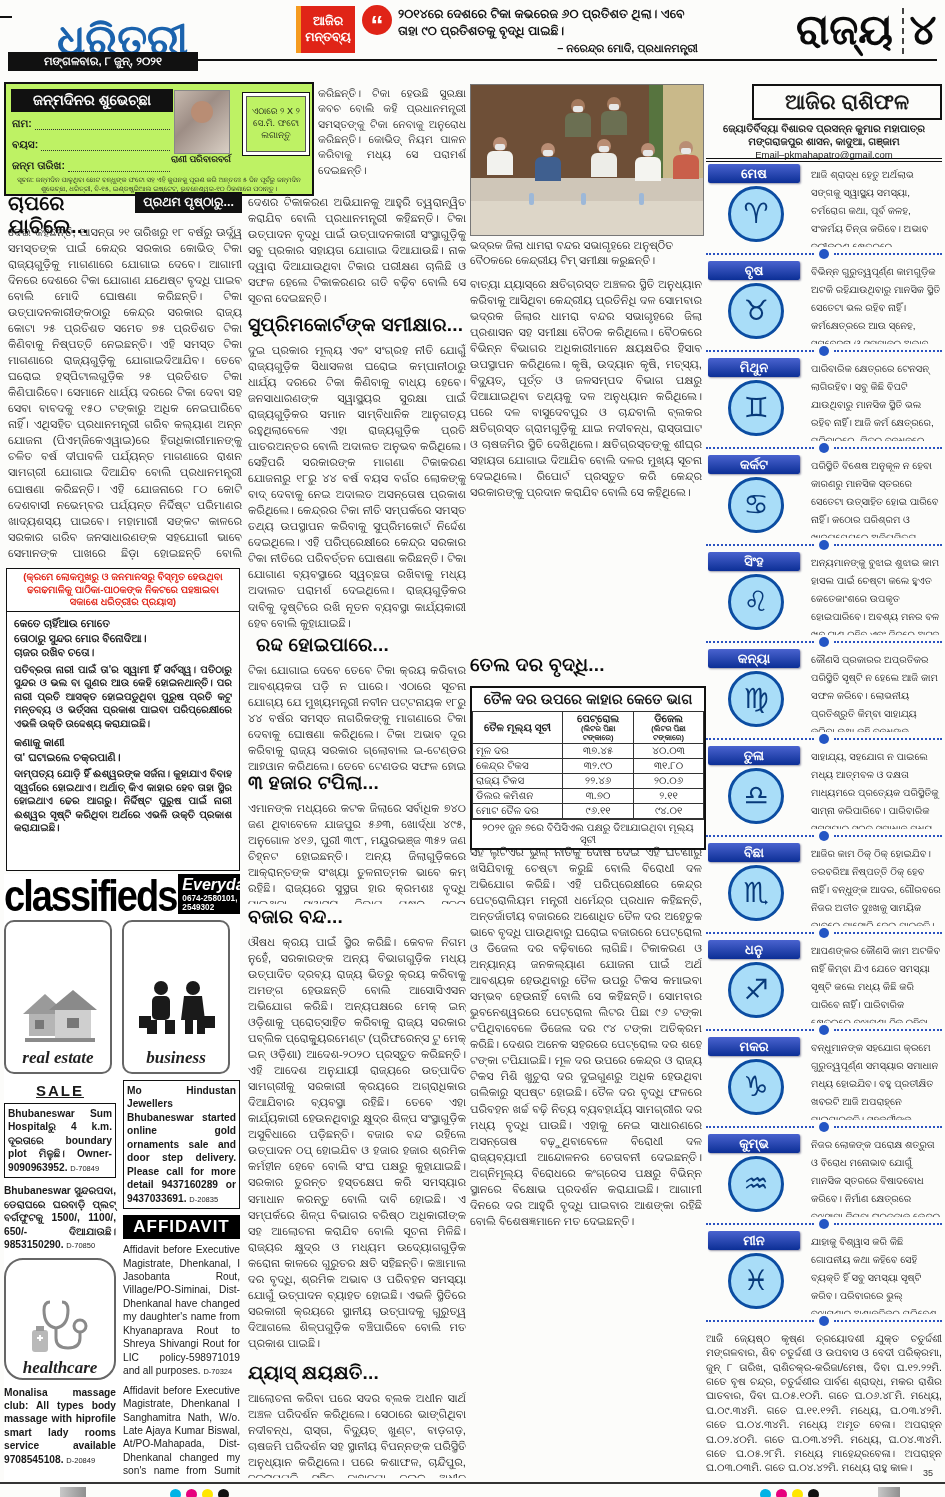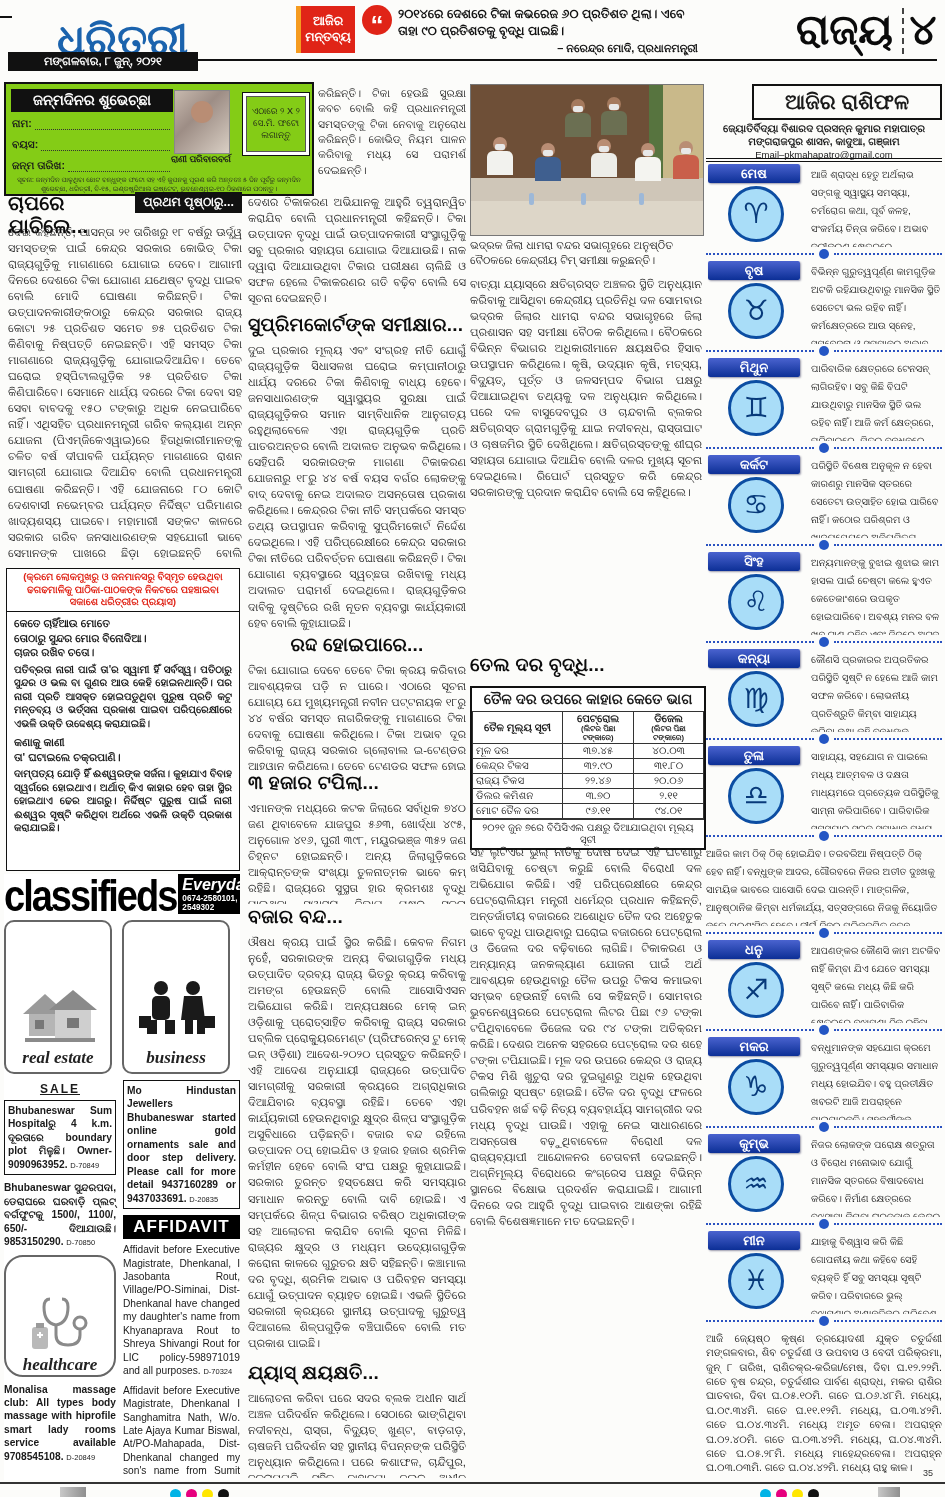--- a/index.html
+++ b/index.html
@@ -22,21 +22,21 @@
           font-weight:bold;font-size:12.5px;line-height:1.25;}
   .q-circle{left:362px;top:5px;width:30px;height:30px;border-radius:50%;background:#e02417;
             color:#fff;font-size:26px;font-weight:bold;text-align:center;line-height:40px;}
   .q-wrap{left:398px;top:6px;width:300px;}
   .q-text{font-size:12.5px;font-weight:bold;line-height:1.35;color:#111;}
   .q-attr{font-size:11px;font-weight:bold;text-align:right;margin-top:2px;color:#111;}
   .sec-name{left:775px;top:6px;width:118px;font-size:42px;font-weight:bold;text-align:right;color:#0a0a0a;}
   .sec-div{left:902px;top:8px;height:46px;border-left:2px dashed #444;}
   .sec-num{left:905px;top:6px;width:36px;font-size:42px;font-weight:bold;text-align:center;color:#0a0a0a;}
   
-  .bday{left:4px;top:82px;width:306px;height:110px;border:2px solid #111;background:#84cc16;}
+  .bday{left:4px;top:82px;width:306px;height:110px;border:2px solid #111;background:#bef264;}
   .bd-title{position:absolute;left:5px;top:5px;width:158px;background:#111;color:#fff;
             font-size:14.5px;font-weight:bold;text-align:center;padding:3px 2px;}
   .bd-fields{position:absolute;left:6px;top:33px;width:158px;font-size:10.5px;font-weight:bold;}
   .bd-field{display:flex;align-items:flex-end;margin-bottom:8px;}
   .bd-field .lead{flex:1;border-bottom:1.5px dotted #333;height:10px;margin-left:3px;}
   .bd-photo{position:absolute;left:168px;top:6px;width:54px;height:62px;
             background:linear-gradient(135deg,#c7b9ae 0%,#9d8d85 40%,#d9cfc4 100%);border:1px solid #888;}
   .bd-photo::after{content:"";position:absolute;left:16px;top:10px;width:22px;height:22px;border-radius:50%;
             background:#b98d74;}
   .bd-cap{position:absolute;left:158px;top:70px;width:74px;font-size:9px;font-weight:bold;text-align:center;line-height:1.2;}
@@ -62,21 +62,21 @@
   .cls-right{background:#000;color:#fff;margin-left:2px;padding:2px 4px;width:84px;}
   .cls-every{font-style:italic;font-weight:bold;font-size:16px;}
   .cls-phones{font-size:8.2px;font-weight:bold;}
   .cls-cats{display:flex;gap:10px;margin-top:6px;}
   .cat-box{width:104px;height:146px;border:2px solid #666;border-radius:10px;display:flex;flex-direction:column;
            align-items:center;justify-content:flex-end;padding-bottom:4px;background:#fff;}
   .cat-label{font-family:"Liberation Serif","DejaVu Serif",serif;font-style:italic;font-weight:bold;font-size:17px;color:#222;}
   .cls-cols{display:flex;gap:7px;margin-top:6px;}
   .cls-colL{width:112px;}
   .cls-colR{width:117px;}
-  .sale-h{font-size:12px;font-weight:bold;text-align:center;text-decoration:underline;letter-spacing:2px;margin:2px 0 4px;}
+  .sale-h{font-size:15px;font-weight:bold;text-align:center;text-decoration:underline;letter-spacing:2px;margin:2px 0 4px;}
   .ad{font-size:10.2px;font-weight:bold;line-height:1.32;text-align:justify;margin-bottom:6px;}
   .ad .adid{font-weight:normal;font-size:7.5px;}
   .ad-box{border:1.5px solid #111;padding:3px;}
   .aff-bar{background:#000;color:#fff;font-size:17px;font-weight:900;text-align:center;letter-spacing:1px;padding:2px 0;margin:4px 0;}
   .hc-box{border:2px solid #666;border-radius:19px;height:118px;display:flex;flex-direction:column;align-items:center;
           justify-content:flex-end;margin:4px 0 6px;}
   
   .photo{left:470px;top:84px;width:232px;height:150px;border:1px solid #777;overflow:hidden;
          background:linear-gradient(180deg,#6e4f37 0 62%,#cfc6b8 62% 100%);}
   .photo .wall{position:absolute;right:0;top:0;width:46px;height:62%;background:#c9b98a;}
@@ -264,21 +264,21 @@
         <div class="ad" style="font-weight:normal;"><span>Affidavit before Executive Magistrate, Dhenkanal, I Jasobanta Rout, Village/PO-Siminai, Dist-Dhenkanal have changed my daughter's name from Khyanaprava Rout to Shreya Shivangi Rout for LIC policy-598971019 and all purposes.</span> <span class="adid">D-70324</span></div>
         <div class="ad" style="font-weight:normal;"><span>Affidavit before Executive Magistrate, Dhenkanal I Sanghamitra Nath, W/o. Late Ajaya Kumar Biswal, At/PO-Mahapada, Dist-Dhenkanal changed my son's name from Sumit Biswal to Abhisek Biswal for LIC policy-589993280 and all purposes.</span> </div>
       </div>
     </div>
 
   </div>
 
   <div class="abs just" style="left:248px;top:194px;width:218px;height:120px;">ଦେଶର ଟିକାକରଣ ଅଭିଯାନକୁ ଆହୁରି ତ୍ୱରାନ୍ୱିତ କରାଯିବ ବୋଲି ପ୍ରଧାନମନ୍ତ୍ରୀ କହିଛନ୍ତି। ଟିକା ଉତ୍ପାଦନ ବୃଦ୍ଧି ପାଇଁ ଉତ୍ପାଦନକାରୀ ସଂସ୍ଥାଗୁଡ଼ିକୁ ସବୁ ପ୍ରକାର ସହାୟତା ଯୋଗାଇ ଦିଆଯାଉଛି। ନାକ ଦ୍ୱାରା ଦିଆଯାଉଥିବା ଟିକାର ପରୀକ୍ଷଣ ଚାଲିଛି ଓ ସଫଳ ହେଲେ ଟିକାକରଣର ଗତି ବଢ଼ିବ ବୋଲି ସେ ସୂଚନା ଦେଇଛନ୍ତି।</div>
   <div class="abs headline" style="left:248px;top:314px;width:218px;">ସୁପ୍ରିମକୋର୍ଟଙ୍କ ସମୀକ୍ଷାର...</div>
   <div class="abs just" style="left:248px;top:342px;width:218px;height:290px;">ଦୁଇ ପ୍ରକାର ମୂଲ୍ୟ ଏବଂ ସଂଗ୍ରହ ନୀତି ଯୋଗୁଁ ରାଜ୍ୟଗୁଡ଼ିକ ସିଧାସଳଖ ଘରୋଇ କମ୍ପାନୀଠାରୁ ଧାର୍ଯ୍ୟ ଦରରେ ଟିକା କିଣିବାକୁ ବାଧ୍ୟ ହେବେ। ଜନସାଧାରଣଙ୍କ ସ୍ୱାସ୍ଥ୍ୟର ସୁରକ୍ଷା ପାଇଁ ରାଜ୍ୟଗୁଡ଼ିକର ସମାନ ସାମ୍ବିଧାନିକ ଆନୁଗତ୍ୟ ରହୁଥିଲାବେଳେ ଏହା ରାଜ୍ୟଗୁଡ଼ିକ ପ୍ରତି ପାତରଅନ୍ତର ବୋଲି ଅଦାଲତ ଅନୁଭବ କରିଥିଲେ। ସେହିପରି ସରକାରଙ୍କ ମାଗଣା ଟିକାକରଣ ଯୋଜନାରୁ ୧୮ରୁ ୪୪ ବର୍ଷ ବୟସ ବର୍ଗର ଲୋକଙ୍କୁ ବାଦ୍ ଦେବାକୁ ନେଇ ଅଦାଲତ ଅସନ୍ତୋଷ ପ୍ରକାଶ କରିଥିଲେ। କେନ୍ଦ୍ରର ଟିକା ନୀତି ସମ୍ପର୍କରେ ସମସ୍ତ ତଥ୍ୟ ଉପସ୍ଥାପନ କରିବାକୁ ସୁପ୍ରିମକୋର୍ଟ ନିର୍ଦ୍ଦେଶ ଦେଇଥିଲେ। ଏହି ପରିପ୍ରେକ୍ଷୀରେ କେନ୍ଦ୍ର ସରକାର ଟିକା ନୀତିରେ ପରିବର୍ତ୍ତନ ଘୋଷଣା କରିଛନ୍ତି। ଟିକା ଯୋଗାଣ ବ୍ୟବସ୍ଥାରେ ସ୍ୱଚ୍ଛତା ରଖିବାକୁ ମଧ୍ୟ ଅଦାଲତ ପରାମର୍ଶ ଦେଇଥିଲେ। ରାଜ୍ୟଗୁଡ଼ିକର ଦାବିକୁ ଦୃଷ୍ଟିରେ ରଖି ନୂତନ ବ୍ୟବସ୍ଥା କାର୍ଯ୍ୟକାରୀ ହେବ ବୋଲି କୁହାଯାଇଛି।</div>
-  <div class="abs headline" style="left:248px;top:634px;width:218px;text-align:center;">ରଦ୍ଦ ହୋଇପାରେ...</div>
+  <div class="abs headline" style="left:256px;top:634px;width:218px;">ରଦ୍ଦ ହୋଇପାରେ...</div>
   <div class="abs just" style="left:248px;top:662px;width:218px;height:108px;">ଟିକା ଯୋଗାଇ ଦେବେ ତେବେ ଟିକା କ୍ରୟ କରିବାର ଆବଶ୍ୟକତା ପଡ଼ି ନ ପାରେ। ଏଠାରେ ସୂଚନା ଯୋଗ୍ୟ ଯେ ମୁଖ୍ୟମନ୍ତ୍ରୀ ନବୀନ ପଟ୍ଟନାୟକ ୧୮ରୁ ୪୪ ବର୍ଷର ସମସ୍ତ ନାଗରିକଙ୍କୁ ମାଗଣାରେ ଟିକା ଦେବାକୁ ଘୋଷଣା କରିଥିଲେ। ଟିକା ଅଭାବ ଦୂର କରିବାକୁ ରାଜ୍ୟ ସରକାର ଗ୍ଲୋବାଲ ଇ-ଟେଣ୍ଡର ଆହ୍ୱାନ କରିଥିଲେ। ତେବେ ଟେଣ୍ଡର ସଫଳ ହୋଇ ନ ଥିଲା। ଏଥିରେ କେତେକ ସଂଶୋଧନ କରିବା ପରେ ୨ଟି ସଂସ୍ଥା ବିଡ୍ ଦାଖଲ କରିଥିବା ସ୍ୱାସ୍ଥ୍ୟ ବିଭାଗ ପକ୍ଷରୁ ସୂଚନା ଦିଆଯାଇଛି। ଏହାର ଫାଇନାନ୍ସିଆଲ ବିଡ୍ ଆସନ୍ତା ୯ ତାରିଖରେ ଖୋଲାଯିବାର ଅଛି।</div>
   <div class="abs headline" style="left:248px;top:772px;width:218px;">୩ ହଜାର ଟପିଲା...</div>
   <div class="abs just" style="left:248px;top:800px;width:218px;height:104px;">ଏମାନଙ୍କ ମଧ୍ୟରେ କଟକ ଜିଲାରେ ସର୍ବାଧିକ ୭୪୦ ଜଣ ଥିବାବେଳେ ଯାଜପୁର ୫୬୩, ଖୋର୍ଦ୍ଧା ୪୯୫, ଅନୁଗୋଳ ୪୧୬, ପୁରୀ ୩୯୮, ମୟୂରଭଞ୍ଜ ୩୫୨ ଜଣ ଚିହ୍ନଟ ହୋଇଛନ୍ତି। ଅନ୍ୟ ଜିଲାଗୁଡ଼ିକରେ ଆକ୍ରାନ୍ତଙ୍କ ସଂଖ୍ୟା ତୁଳନାତ୍ମକ ଭାବେ କମ୍ ରହିଛି। ରାଜ୍ୟରେ ସୁସ୍ଥତା ହାର କ୍ରମଶଃ ବୃଦ୍ଧି ପାଉଥିବା ସ୍ୱାସ୍ଥ୍ୟ ବିଭାଗ ପକ୍ଷରୁ ସୂଚନା ଦିଆଯାଇଛି।</div>
   <div class="abs headline" style="left:248px;top:906px;width:218px;">ବଜାର ବନ୍ଦ...</div>
   <div class="abs just" style="left:248px;top:934px;width:218px;height:426px;">ଔଷଧ କ୍ରୟ ପାଇଁ ସ୍ଥିର କରିଛି। କେବଳ ନିଗମ ନୁହେଁ, ସରକାରଙ୍କ ଅନ୍ୟ ବିଭାଗଗୁଡ଼ିକ ମଧ୍ୟ ଉତ୍ପାଦିତ ଦ୍ରବ୍ୟ ରାଜ୍ୟ ଭିତରୁ କ୍ରୟ କରିବାକୁ ଅମଙ୍ଗ ହେଉଛନ୍ତି ବୋଲି ଆସୋସିଏସନ ଅଭିଯୋଗ କରିଛି। ଅନ୍ୟପକ୍ଷରେ ମେକ୍ ଇନ୍ ଓଡ଼ିଶାକୁ ପ୍ରୋତ୍ସାହିତ କରିବାକୁ ରାଜ୍ୟ ସରକାର ପବ୍ଲିକ ପ୍ରୋକ୍ୟୁରମେଣ୍ଟ (ପ୍ରିଫରେନ୍ସ ଟୁ ମେକ୍ ଇନ୍ ଓଡ଼ିଶା) ଆଦେଶ-୨୦୨୦ ପ୍ରସ୍ତୁତ କରିଛନ୍ତି। ଏହି ଆଦେଶ ଅନୁଯାୟୀ ରାଜ୍ୟରେ ଉତ୍ପାଦିତ ସାମଗ୍ରୀକୁ ସରକାରୀ କ୍ରୟରେ ଅଗ୍ରାଧିକାର ଦିଆଯିବାର ବ୍ୟବସ୍ଥା ରହିଛି। ତେବେ ଏହା କାର୍ଯ୍ୟକାରୀ ହେଉନଥିବାରୁ କ୍ଷୁଦ୍ର ଶିଳ୍ପ ସଂସ୍ଥାଗୁଡ଼ିକ ଅସୁବିଧାରେ ପଡ଼ିଛନ୍ତି। ବଜାର ବନ୍ଦ ରହିଲେ ଉତ୍ପାଦନ ଠପ୍ ହୋଇଯିବ ଓ ହଜାର ହଜାର ଶ୍ରମିକ କର୍ମହୀନ ହେବେ ବୋଲି ସଂଘ ପକ୍ଷରୁ କୁହାଯାଇଛି। ସରକାର ତୁରନ୍ତ ହସ୍ତକ୍ଷେପ କରି ସମସ୍ୟାର ସମାଧାନ କରନ୍ତୁ ବୋଲି ଦାବି ହୋଇଛି। ଏ ସମ୍ପର୍କରେ ଶିଳ୍ପ ବିଭାଗର ବରିଷ୍ଠ ଅଧିକାରୀଙ୍କ ସହ ଆଲୋଚନା କରାଯିବ ବୋଲି ସୂଚନା ମିଳିଛି। ରାଜ୍ୟର କ୍ଷୁଦ୍ର ଓ ମଧ୍ୟମ ଉଦ୍ୟୋଗଗୁଡ଼ିକ କରୋନା କାଳରେ ଗୁରୁତର କ୍ଷତି ସହିଛନ୍ତି। କଞ୍ଚାମାଲ ଦର ବୃଦ୍ଧି, ଶ୍ରମିକ ଅଭାବ ଓ ପରିବହନ ସମସ୍ୟା ଯୋଗୁଁ ଉତ୍ପାଦନ ବ୍ୟାହତ ହୋଇଛି। ଏଭଳି ସ୍ଥିତିରେ ସରକାରୀ କ୍ରୟରେ ସ୍ଥାନୀୟ ଉତ୍ପାଦକୁ ଗୁରୁତ୍ୱ ଦିଆଗଲେ ଶିଳ୍ପଗୁଡ଼ିକ ବଞ୍ଚିପାରିବେ ବୋଲି ମତ ପ୍ରକାଶ ପାଇଛି।</div>
   <div class="abs headline" style="left:248px;top:1362px;width:218px;">ଯ୍ୟାସ୍ କ୍ଷୟକ୍ଷତି...</div>
   <div class="abs just" style="left:248px;top:1390px;width:218px;height:88px;">ଆଲୋଚନା କରିବା ପରେ ସଦର ବ୍ଲକ ଅଧୀନ ସାର୍ଥ ଅଞ୍ଚଳ ପରିଦର୍ଶନ କରିଥିଲେ। ସେଠାରେ ଭାଙ୍ଗିଥିବା ନଦୀବନ୍ଧ, ରାସ୍ତା, ବିଦ୍ୟୁତ୍ ଖୁଣ୍ଟ, ବାଡ଼ଗଡ଼, ଚାଷଜମି ପରିଦର୍ଶନ ସହ ସ୍ଥାନୀୟ ବିପନ୍ନଙ୍କ ପରିସ୍ଥିତି ଅନୁଧ୍ୟାନ କରିଥିଲେ। ପରେ କଶାଫଳ, ଚାନ୍ଦିପୁର, ବଳରାମଗଡ଼ି ସହିତ ବାହାନଗା ବ୍ଲକ ଅଧୀନ ଅନନ୍ତପୁର, ଗୋର ସମେତ କ୍ଷତିଗ୍ରସ୍ତ ବିଭିନ୍ନ ଅଞ୍ଚଳକୁ ଯାଇ ସ୍ଥିତି ପରଖିଥିଲେ। ଏହି ଟିମ୍‌ରେ ବରିଷ୍ଠ ଅଧିକାରୀଙ୍କ ସହ ଗ୍ରାମ୍ୟ ଉନ୍ନୟନ ମନ୍ତ୍ରଣାଳୟର ଅଧିକାରୀମାନେ ସାମିଲ ଥିଲେ।</div>
 
   <div class="abs photo">
     <div class="wall"></div>
@@ -442,21 +442,24 @@
     <div class="sign">
       <div class="sign-main"><div class="sign-head">
             <div class="sign-label">ତୁଳା</div>
             <div class="sign-circle">♎</div>
           </div><span class="sign-text">ସାହାଯ୍ୟ, ସହଯୋଗ ନ ପାଇଲେ ମଧ୍ୟ ଆତ୍ମବଳ ଓ ଦକ୍ଷତା ମାଧ୍ୟମରେ ପ୍ରତ୍ୟେକ ପରିସ୍ଥିତିକୁ ସାମ୍ନା କରିପାରିବେ। ପାରିବାରିକ ସମସ୍ୟାର ସରଳ ସମାଧାନ ମଧ୍ୟ ହୋଇଯିବ। କଚେରି ମାମଲାର ଶୁଣାଣି ବିଚାରରେ ଘଟିବାରୁ ଦୁଶ୍ଚିନ୍ତା ବଢ଼ି ଯାଇପାରେ। ଗବେଷଣା, ଅନୁସନ୍ଧାନ, କୃଷି, ବାଣିଜ୍ୟ ଓ ରାଜନୀତିରେ ଚେଷ୍ଟା ସଫଳ ହେବେ।</span></div>
       <div class="sep">
           <span class="dot"></span>
         </div>
     </div>
     <div class="sign">
-      <div class="sign-main"><span class="sign-text">ଆଜିର କାମ ଠିକ୍ ଠିକ୍ ହୋଇଯିବ। ତରବରିଆ ନିଷ୍ପତ୍ତି ଠିକ୍ ହେବ ନାହିଁ। ବନ୍ଧୁଙ୍କ ଆଦର, ଗୌରବରେ ନିଜର ଅତୀତ ଦୁଃଖକୁ ସାମୟିକ ଭାବରେ ପାସୋରି ଦେଇ ପାରନ୍ତି। ମାଙ୍ଗଳିକ, ଆନୁଷ୍ଠାନିକ କିମ୍ବା ଧର୍ମକାର୍ଯ୍ୟ, ସତ୍ସଙ୍ଗରେ ନିଜକୁ ନିୟୋଜିତ କଲେ ପ୍ରଶଂସିତ ହେବେ। ଦୀର୍ଘ ଦିନର ପରିକଳ୍ପିତ ନୂତନ ଯୋଜନା ପାଇଁ କର୍ମତତ୍ପର ହୋଇ ଉଠିବେ।</span></div>
+      <div class="sign-main"><div class="sign-head">
+            <div class="sign-label">ବିଛା</div>
+            <div class="sign-circle">♏</div>
+          </div><span class="sign-text">ଆଜିର କାମ ଠିକ୍ ଠିକ୍ ହୋଇଯିବ। ତରବରିଆ ନିଷ୍ପତ୍ତି ଠିକ୍ ହେବ ନାହିଁ। ବନ୍ଧୁଙ୍କ ଆଦର, ଗୌରବରେ ନିଜର ଅତୀତ ଦୁଃଖକୁ ସାମୟିକ ଭାବରେ ପାସୋରି ଦେଇ ପାରନ୍ତି। ମାଙ୍ଗଳିକ, ଆନୁଷ୍ଠାନିକ କିମ୍ବା ଧର୍ମକାର୍ଯ୍ୟ, ସତ୍ସଙ୍ଗରେ ନିଜକୁ ନିୟୋଜିତ କଲେ ପ୍ରଶଂସିତ ହେବେ। ଦୀର୍ଘ ଦିନର ପରିକଳ୍ପିତ ନୂତନ ଯୋଜନା ପାଇଁ କର୍ମତତ୍ପର ହୋଇ ଉଠିବେ।</span></div>
       <div class="sep">
           <span class="dot"></span>
         </div>
     </div>
     <div class="sign">
       <div class="sign-main"><div class="sign-head">
             <div class="sign-label">ଧନୁ</div>
             <div class="sign-circle">♐</div>
           </div><span class="sign-text">ଆପଣଙ୍କର କୌଣସି କାମ ଅଟକିବ ନାହିଁ କିମ୍ବା ଯିଏ ଯେତେ ସମସ୍ୟା ସୃଷ୍ଟି କଲେ ମଧ୍ୟ କିଛି କରି ପାରିବେ ନାହିଁ। ପାରିବାରିକ କ୍ଷେତ୍ରରେ ବୁଝାମଣା ଠିକ୍ ରହିବା କାରଣରୁ ସାମୟିକ ଖୁସୀ ରହିବେ। ଚର୍ମରୋଗ ବାଦବିବାଦ କ୍ରମେ ହ୍ରାସ ହେବ ଓ ସଫଳତା ହାସଲ କରିବେ। ଆଜିର ଦୂରଯାତ୍ରା, ବନ୍ଧୁ ମିଳନଜନିତ ଆନନ୍ଦ ଅନୁଭବ କରିବେ।</span></div>
       <div class="sep">

